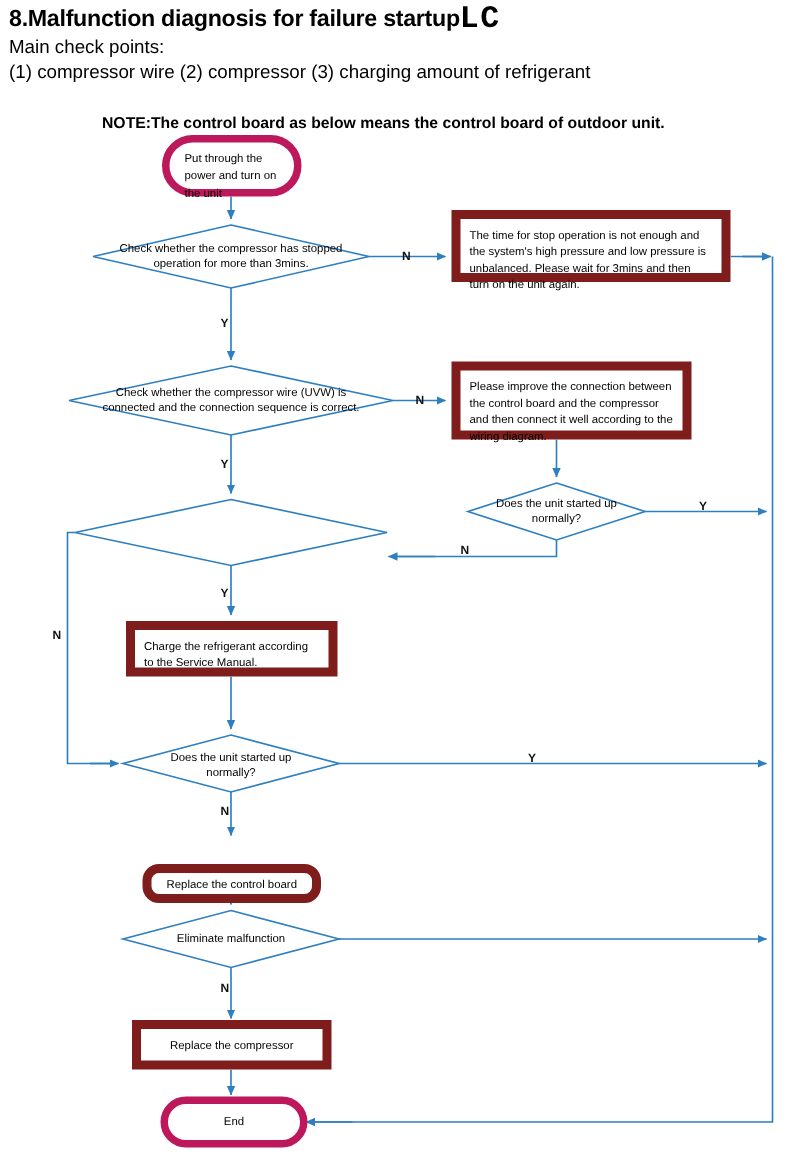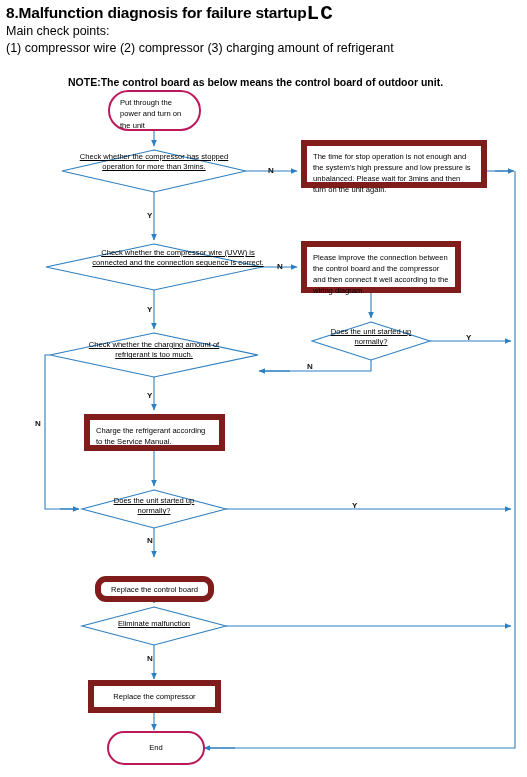--- a/index.html
+++ b/index.html
@@ -24,27 +24,27 @@
   .node{position:absolute;box-sizing:border-box;display:flex;
         align-items:center;justify-content:flex-start;}
   .node span{display:block;}
 
   
   .box{border:6px solid #7f1d1d;background:#fff;font-size:7.6px;line-height:1.45;
        padding:5px 6px;align-items:flex-start;}
   .box.ctr{align-items:center;justify-content:center;padding:2px 4px;text-align:center;}
 
   
-  .term{border:2px solid #be185d;background:#fff;border-radius:26px;
+  .term{border:5px solid #be185d;background:#fff;border-radius:26px;
         font-size:7.6px;line-height:1.5;padding:5px 10px;align-items:flex-start;}
   .term.ctr{align-items:center;justify-content:center;text-align:center;}
 
   
   .dlabel{position:absolute;font-size:7.6px;line-height:1.35;text-align:center;
-          display:flex;justify-content:center;text-decoration:underline;}
+          display:flex;align-items:center;justify-content:center;}
 
   .yn{position:absolute;font-size:8px;font-weight:bold;color:#111;}
 </style>
 </head>
 <body>
 
 <div class="hdr title">
   <span>8.Malfunction diagnosis for failure startup</span><span class="code">LC</span>
 </div>
 <div class="hdr sub1">Main check points:</div>
@@ -117,35 +117,32 @@
   </div>
 
   <div class="dlabel" style="left:72px;top:152px;width:164px;height:38px;">
     <span>Check whether the compressor has stopped operation for more than 3mins.</span>
   </div>
 
   <div class="node box" style="left:301px;top:140px;width:186px;height:48px;">
     <span>The time for stop operation is not enough and the system's high pressure and low pressure is unbalanced. Please wait for 3mins and then turn on the unit again.</span>
   </div>
 
-  <div class="dlabel" style="left:62px;top:248px;width:184px;height:38px;margin-left:24px;">
+  <div class="dlabel" style="left:62px;top:248px;width:184px;height:38px;">
     <span>Check whether the compressor wire (UVW) is connected and the connection sequence is correct.</span>
   </div>
 
   <div class="node box" style="left:301px;top:241px;width:160px;height:52px;">
     <span>Please improve the connection between the control board and the compressor and then connect it well according to the wiring diagram.</span>
   </div>
 
   <div class="dlabel" style="left:322px;top:327px;width:98px;height:28px;">
     <span>Does the unit started up normally?</span>
   </div>
 
-  <div class="dlabel" style="left:74px;top:340px;width:160px;height:28px;">
-    <span>Check whether the charging amount of refrigerant is too much.</span>
-  </div>
 
   <div class="node box" style="left:84px;top:414px;width:141px;height:37px;">
     <span>Charge the refrigerant according to the Service Manual.</span>
   </div>
 
   <div class="dlabel" style="left:105px;top:496px;width:98px;height:28px;">
     <span>Does the unit started up normally?</span>
   </div>
 
   <div class="node box ctr" style="left:95px;top:576px;width:119px;height:26px;border-radius:11px;">

